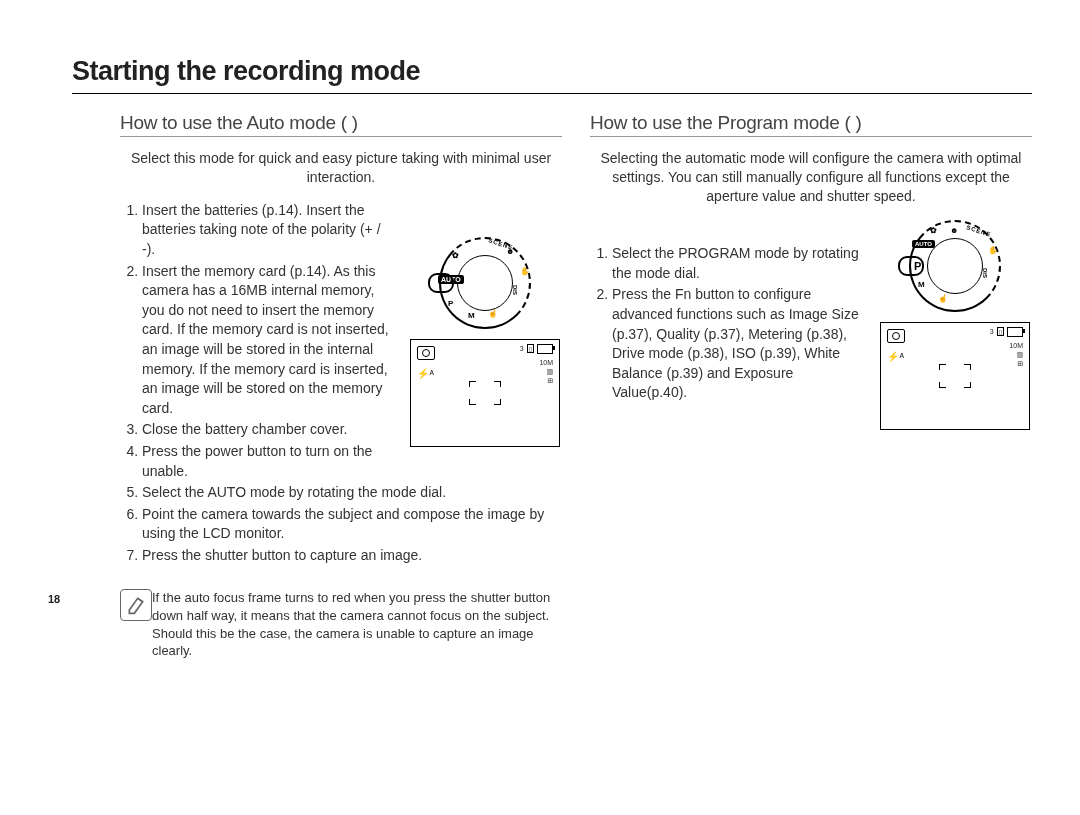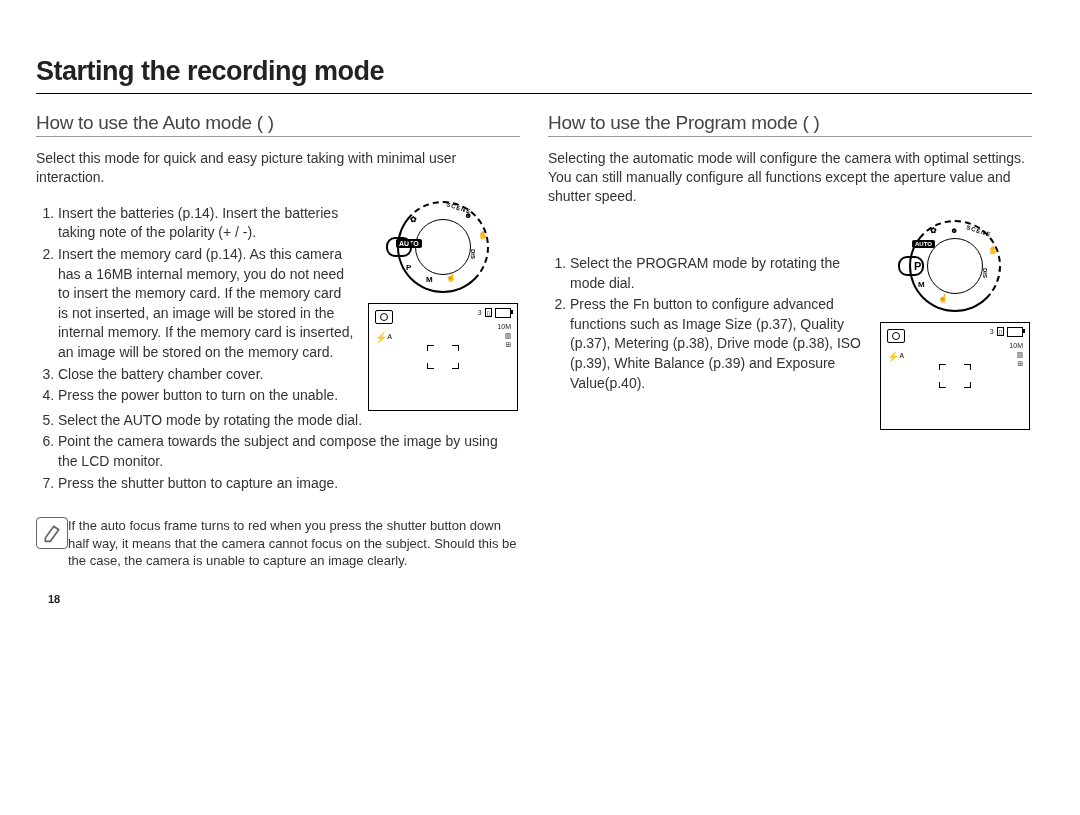--- a/index.html
+++ b/index.html
@@ -9,36 +9,37 @@
     height: 815px;
     background: #ffffff;
     font-family: Arial, Helvetica, sans-serif;
     color: #222;
   }
   .page {
     position: relative;
     width: 1080px;
     height: 635px;
     box-sizing: border-box;
-    padding: 40px 48px 30px 36px;
+    padding: 40px 48px 30px 72px;
   }
   .title {
     font-size: 27px;
     font-weight: bold;
     margin: 16px 0 6px 0;
     letter-spacing: -0.5px;
   }
   .hr-main {
     border: none;
     border-top: 1.5px solid #000;
     margin: 0 0 18px 0;
   }
   .columns {
     display: flex;
     gap: 28px;
+    margin-left: 48px;
   }
   .col {
     flex: 1;
     min-width: 0;
   }
   .subhead {
     font-size: 19px;
     font-weight: normal;
     color: #444;
     margin: 0 0 2px 0;
@@ -47,20 +48,21 @@
   .hr-sub {
     border: none;
     border-top: 1px solid #999;
     margin: 0 0 12px 0;
   }
   .intro {
     font-size: 14px;
     line-height: 1.35;
     color: #333;
     margin: 0 0 14px 0;
+    text-align: center;
   }
   .body-row {
     display: flex;
     gap: 12px;
     align-items: center;
   }
   ol.steps {
     margin: 0;
     padding-left: 22px;
     font-size: 14px;

